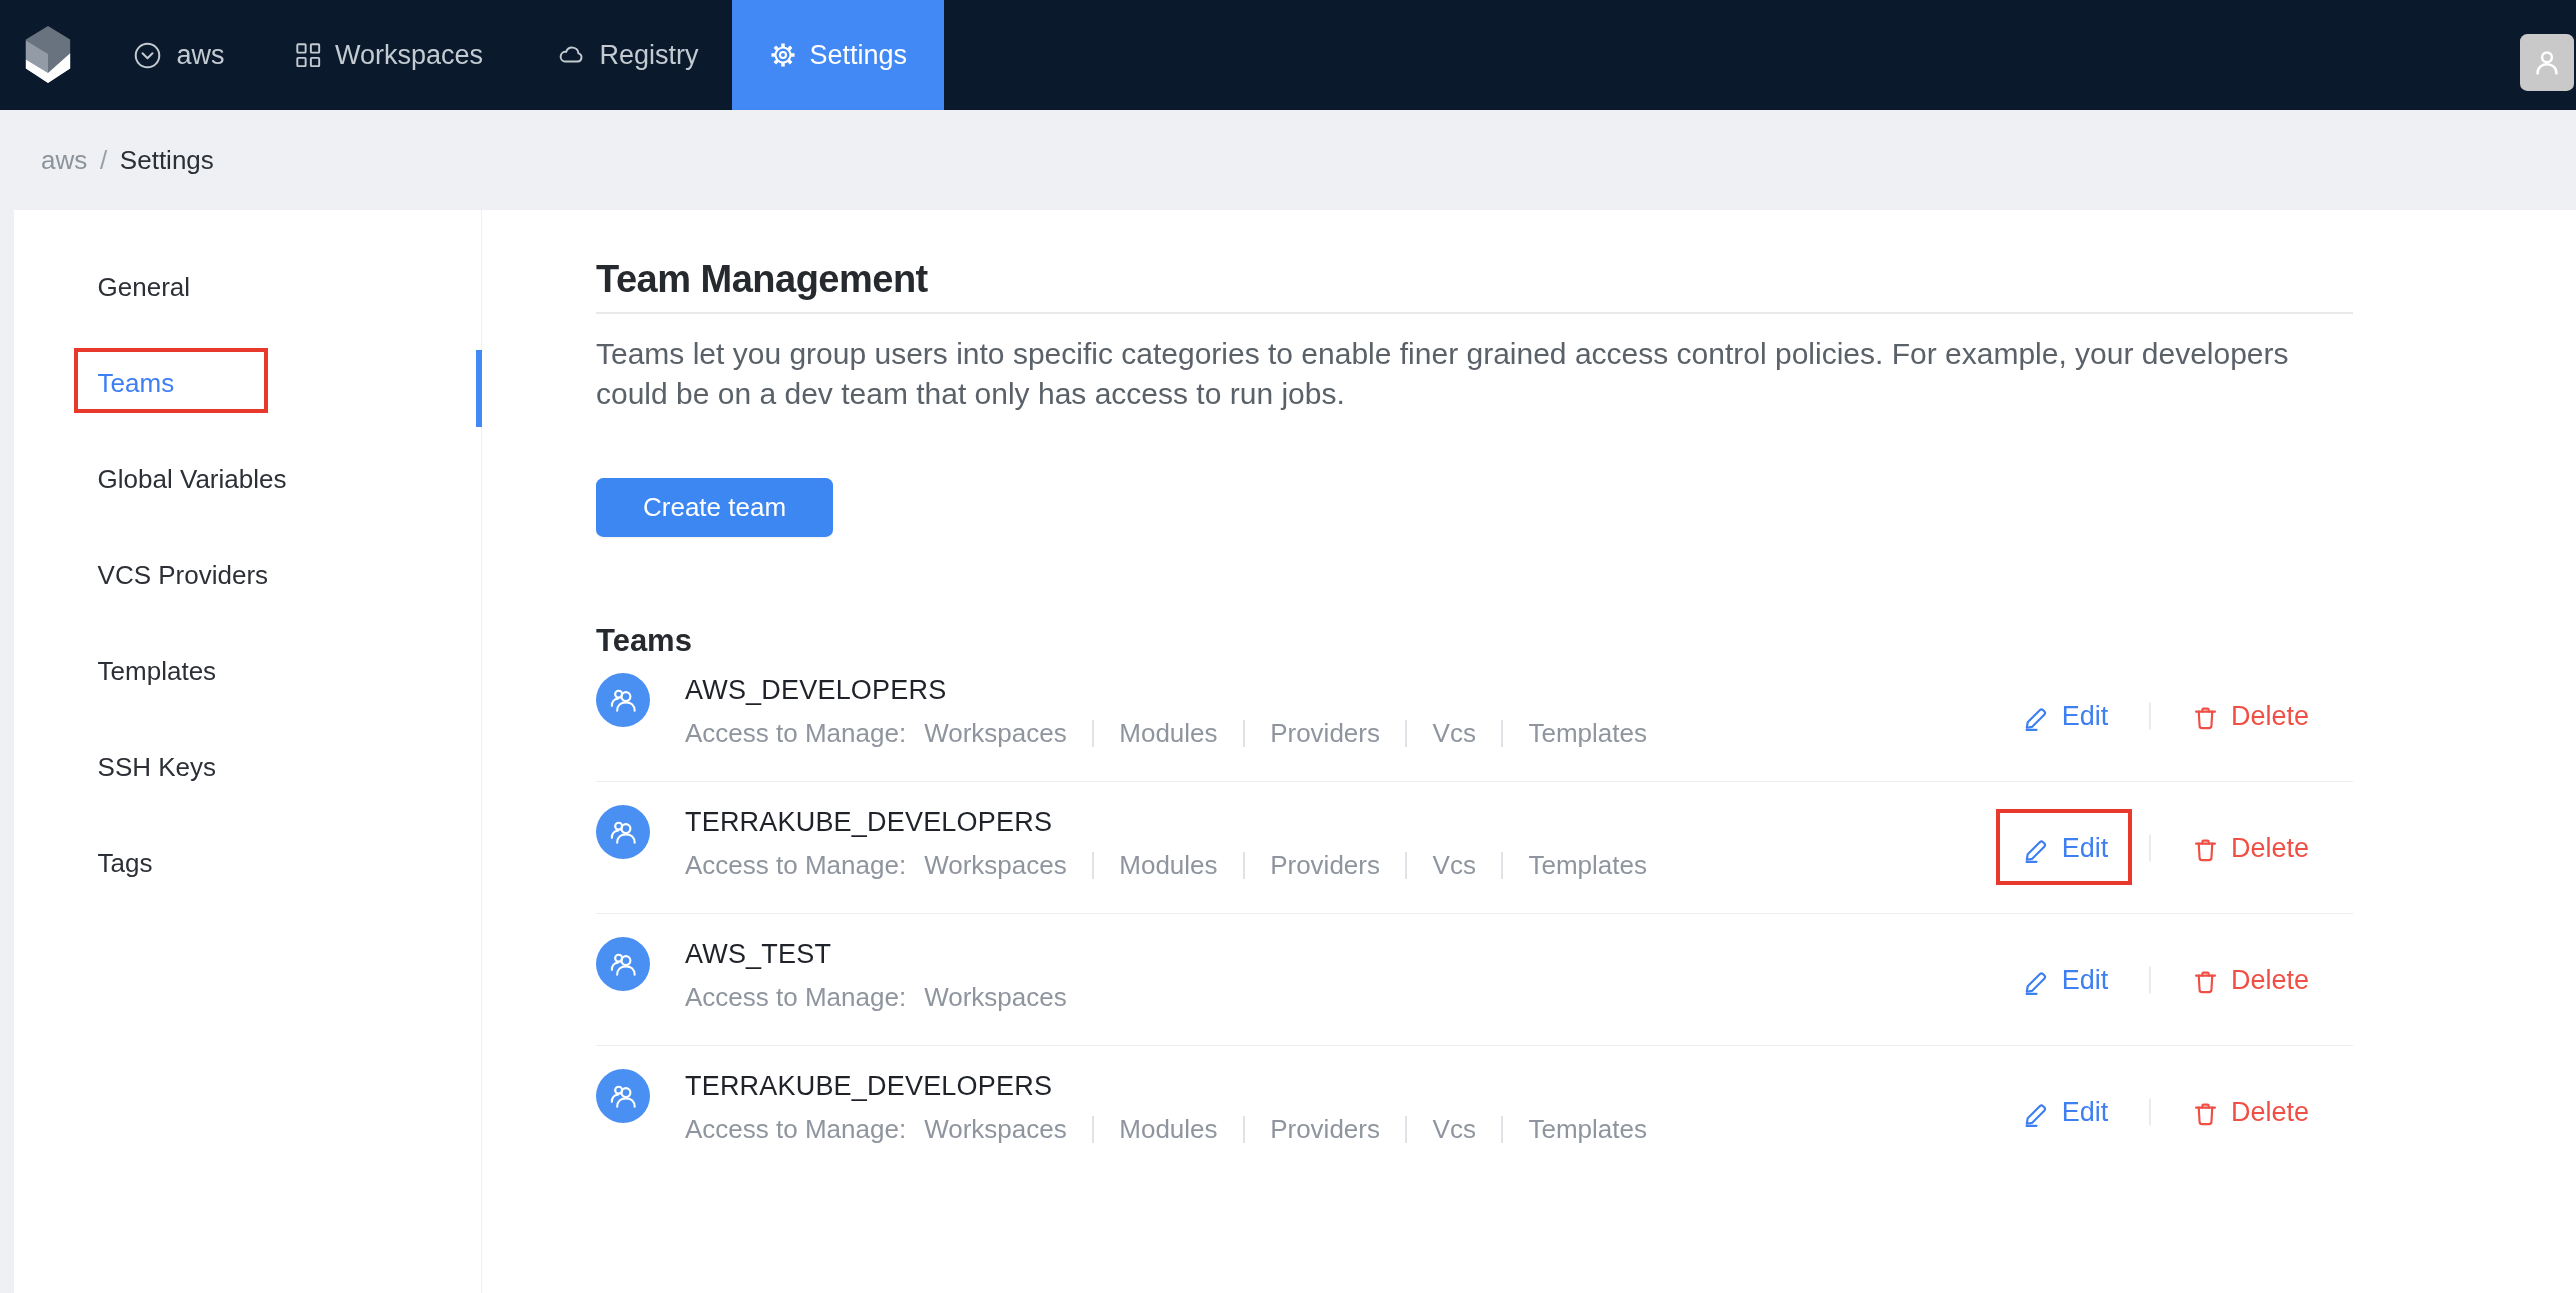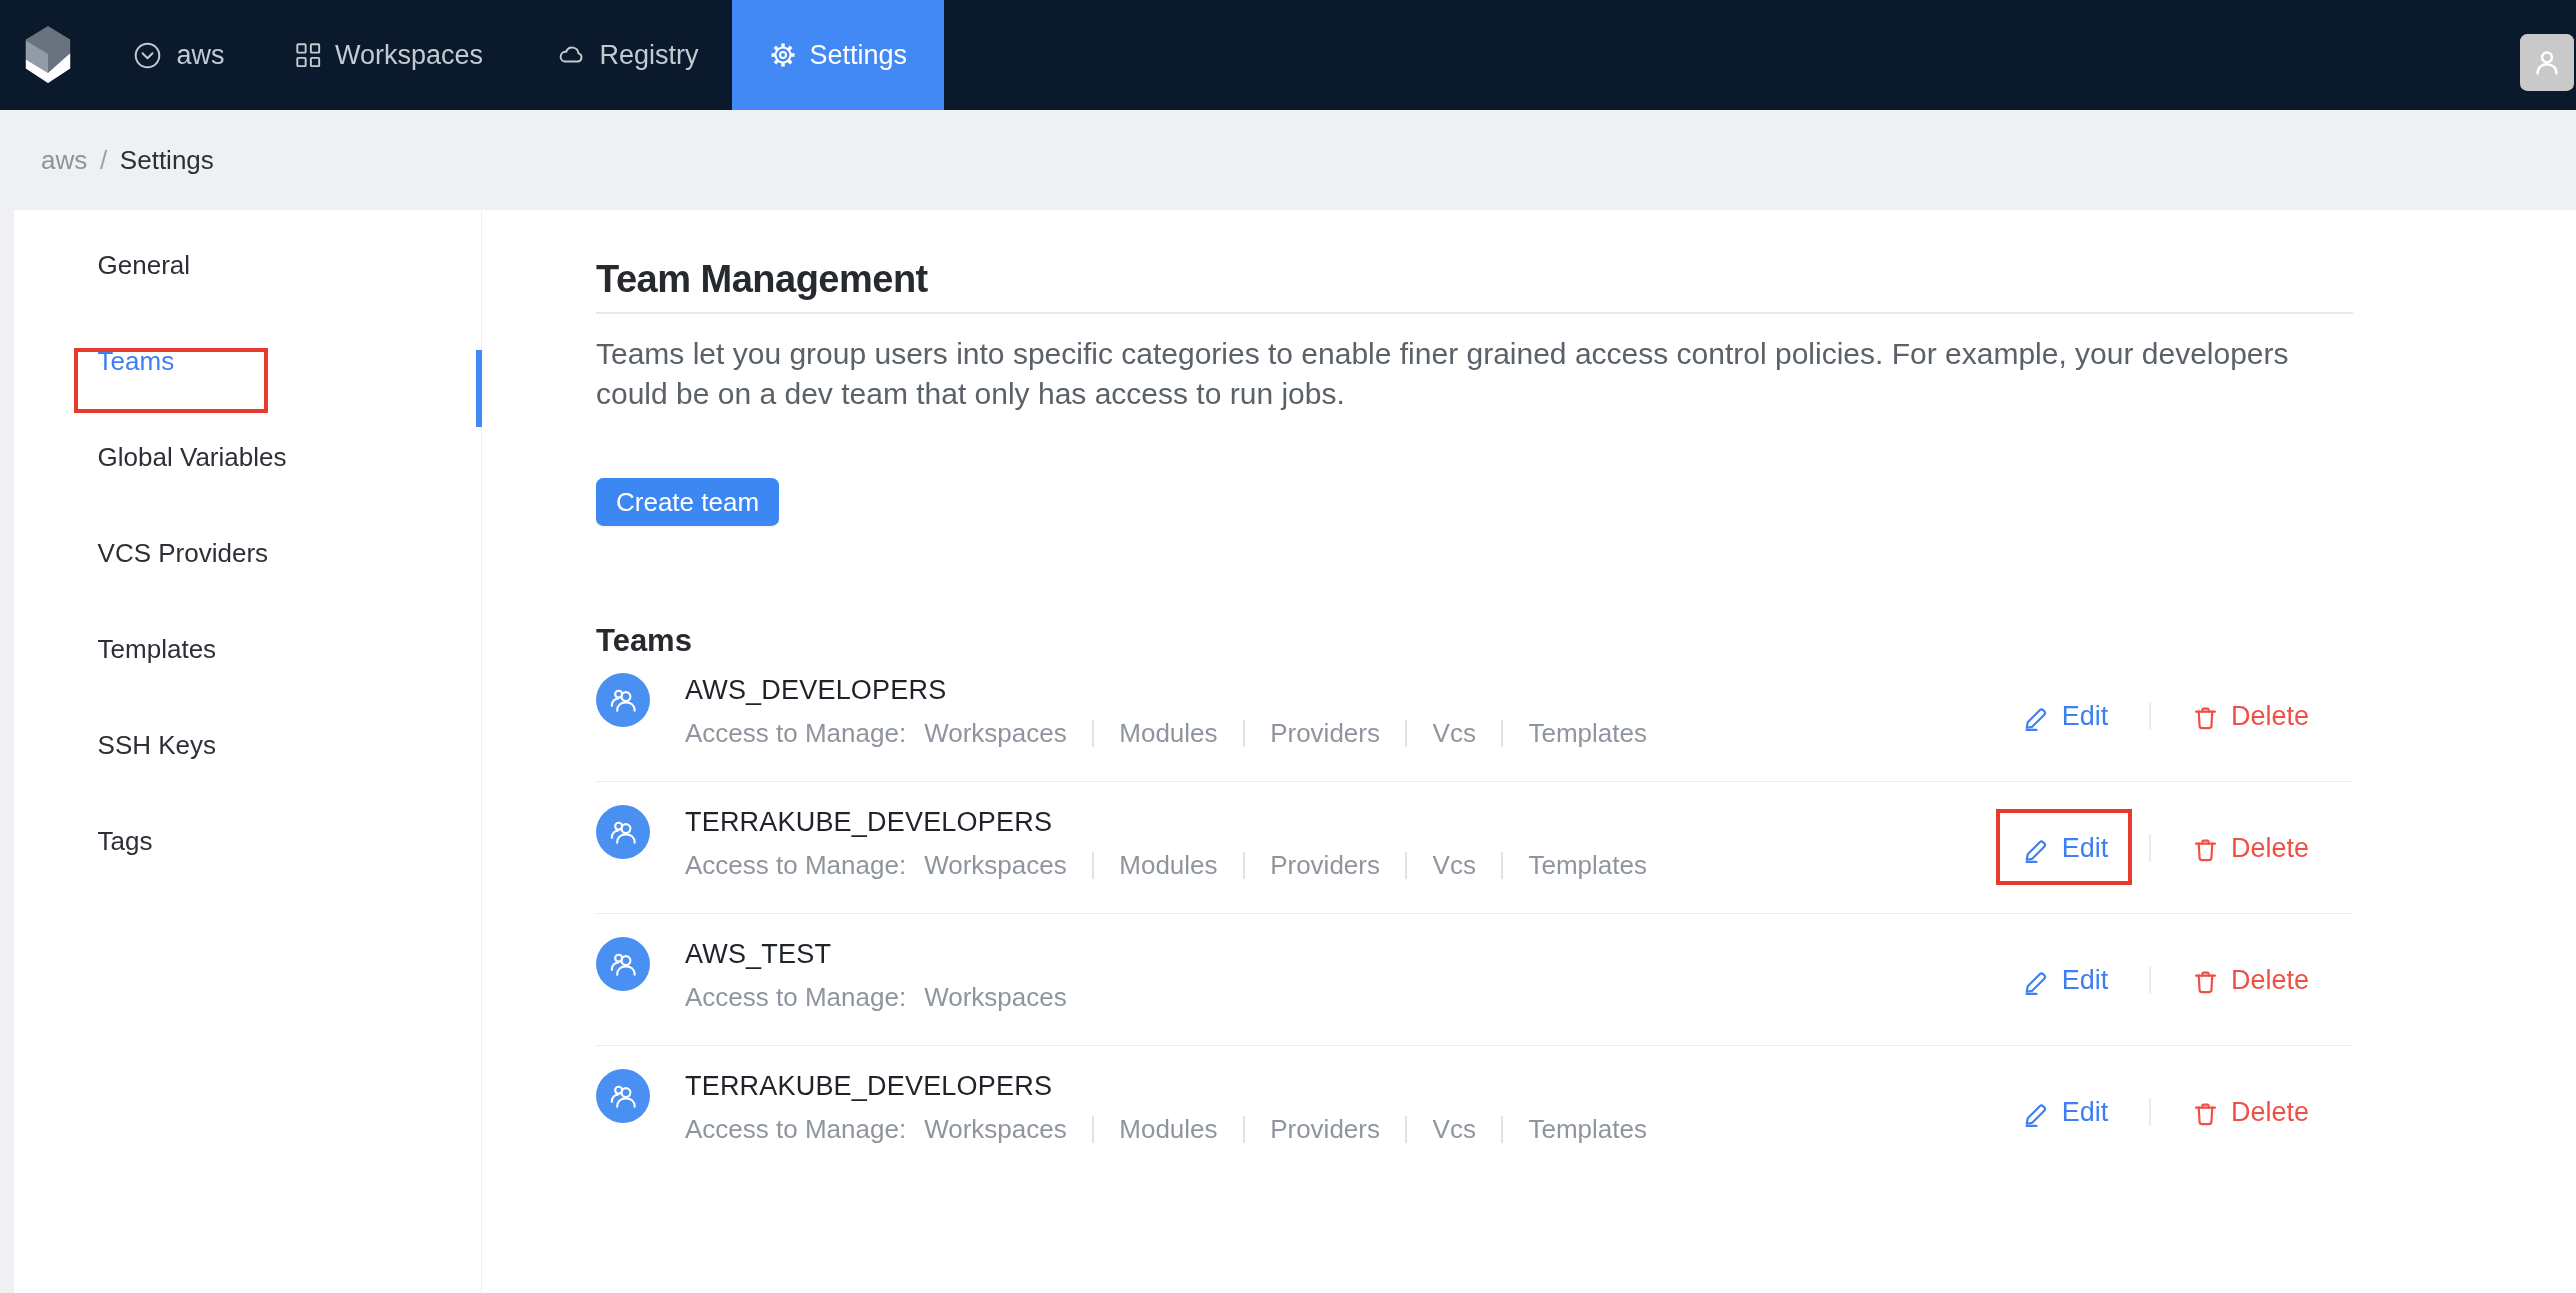--- a/index.html
+++ b/index.html
@@ -45,21 +45,21 @@
     padding-left: 41px; font-size: 26px;
   }
   .crumb-org { color: #8d939a; cursor: pointer; }
   .crumb-sep { color: #9aa0a7; }
   .crumb-current { color: #2b3036; font-weight: 500; }
 
   
   .sidebar {
     position: absolute; left: 13.6px; top: 210px; width: 468px; height: 1084px;
     background: #ffffff; border-right: 1.8px solid #efefef;
-    padding-top: 37px;
+    padding-top: 59px;
   }
   .sidebar-menu { list-style: none; }
   .sidebar-item {
     height: 36px; line-height: 36px; margin: 0 0 60px 0;
     padding-left: 84px; font-size: 26px; color: #2c3036; cursor: pointer;
     white-space: nowrap;
   }
   .sidebar-item.active { color: #3d7ef5; }
   .sidebar-active-bar {
     position: absolute; right: -1.8px; top: 140px; width: 6.3px; height: 77px;
@@ -77,22 +77,22 @@
   }
   .title-rule {
     position: absolute; left: 114px; top: 102px; width: 1757px; height: 1.8px;
     background: #e9e9e9;
   }
   .page-desc {
     position: absolute; left: 114px; top: 124px; width: 1742px;
     font-size: 30px; line-height: 40px; color: #5a6169;
   }
   .create-btn {
-    position: absolute; left: 114px; top: 268px; height: 48px;
-    padding: 0 20px; border: none; border-radius: 7.3px;
+    position: absolute; left: 114px; top: 268px; height: 59px;
+    padding: 0 47px; border: none; border-radius: 7.3px;
     background: #3d87f3; color: #ffffff; font-size: 26px;
     font-family: inherit; cursor: pointer;
     box-shadow: 0 1.8px 0 rgba(0,0,0,0.04);
   }
   .section-title {
     position: absolute; left: 114px; top: 413px;
     font-size: 31px; font-weight: 600; color: #26292e;
   }
 
   

